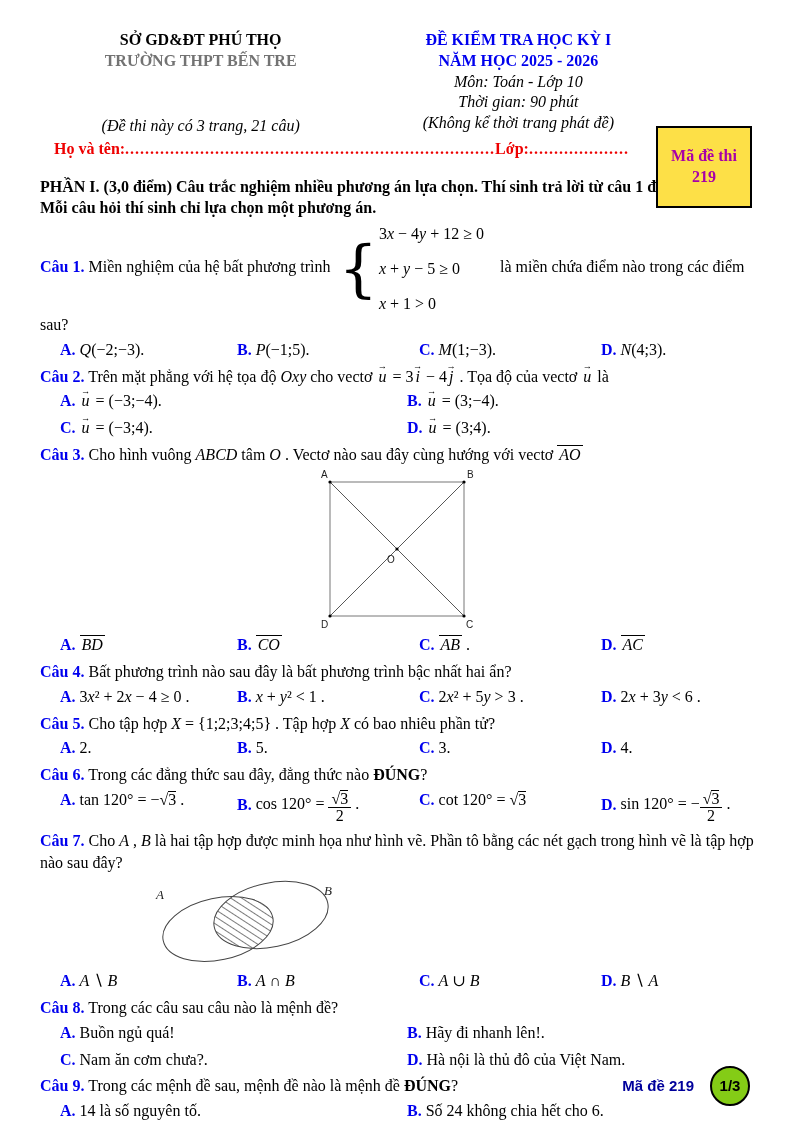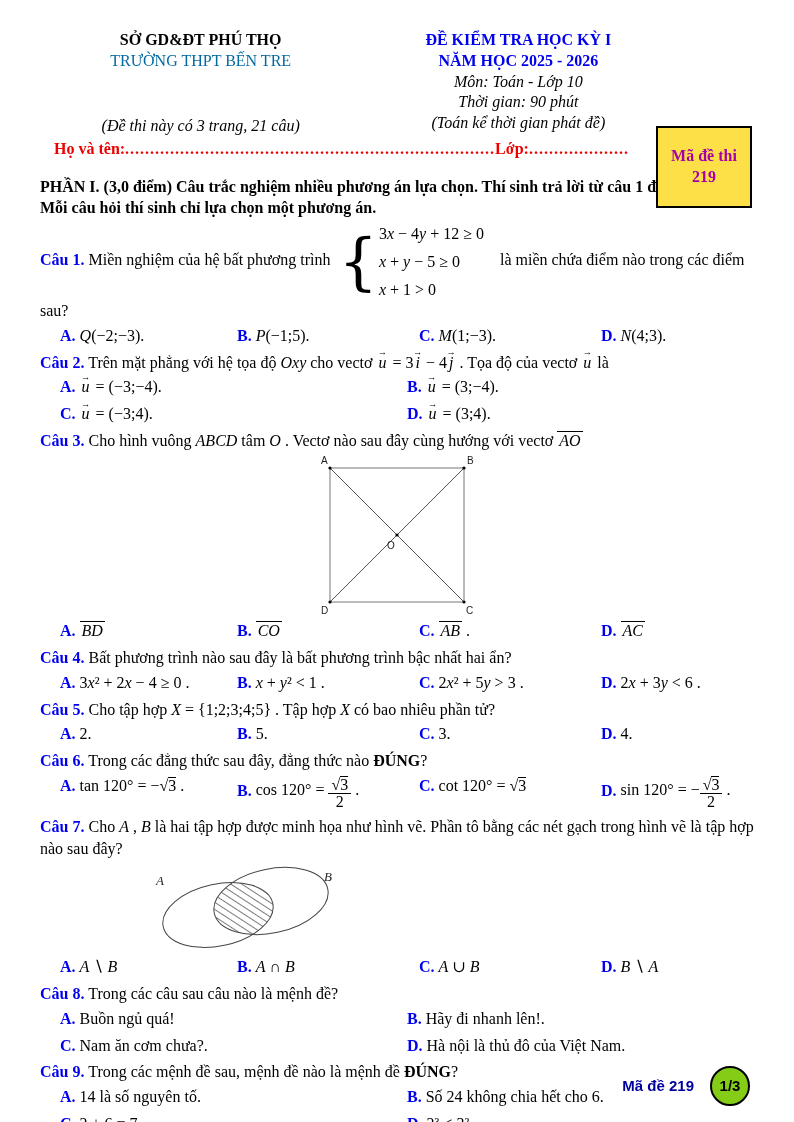--- a/index.html
+++ b/index.html
@@ -11,21 +11,21 @@
     font-size:16px; line-height:1.3; overflow:hidden;
     padding:30px 40px 0 40px;
   }
 
   
   .header { position:relative; }
   .header-cols { display:flex; }
   .h-left  { flex:0 0 45%; text-align:center; }
   .h-right { flex:0 0 44%; text-align:center; }
   .h-dept   { font-weight:bold; }
-  .h-school { font-weight:normal; color:#0369a1; }
+  .h-school { font-weight:bold; color:#737373; }
   .h-pages  { font-style:italic; margin-top:44px; }
   .h-exam, .h-year { font-weight:bold; color:#0000EE; }
   .h-sub, .h-time, .h-note { font-style:italic; }
   .code-box {
     position:absolute; top:96px; right:2px; min-width:96px;
     border:2px solid #000; background:#fde047; text-align:center;
     color:#A800A8; font-weight:bold; padding:18px 7px; line-height:1.3;
   }
   .name-line { color:#EE0000; font-weight:bold; margin-top:3px; padding-left:14px; white-space:nowrap; overflow:hidden; max-width:600px; }
   .name-line .dots { font-weight:bold; letter-spacing:1px; }
@@ -50,21 +50,21 @@
     content:"\2192"; position:absolute; left:50%; top:-0.62em;
     transform:translateX(-50%); font-size:0.58em; font-style:normal;
   }
   .vlo { display:inline-block; font-style:italic; border-top:1px solid #000; padding:0 2px; line-height:1.12; }
   .ol  { display:inline-block; border-top:1px solid #000; line-height:1.05; }
   .frac { display:inline-block; vertical-align:-0.75em; text-align:center; line-height:1.05; }
   .fn { display:block; border-bottom:1px solid #000; padding:0 3px; }
   .fd { display:block; }
   .system { display:inline-flex; align-items:center; vertical-align:middle; margin:0 4px; }
   .brace { font-size:62px; font-weight:300; line-height:66px; margin-right:1px; font-family:"DejaVu Serif",serif; }
-  .syslines { display:inline-flex; flex-direction:column; row-gap:6px; text-align:left; }
+  .syslines { display:inline-flex; flex-direction:column; row-gap:13px; text-align:left; }
 
   
   .fig { text-align:center; margin:2px 0; }
   .fig svg { display:block; margin:0 auto; }
 
   
   .footer {
     position:absolute; right:44px; bottom:16px;
     display:flex; align-items:center; gap:16px;
     font-family:"Liberation Sans","DejaVu Sans",sans-serif; font-weight:bold;
@@ -86,21 +86,21 @@
       <div class="h-left">
         <div class="h-dept">SỞ GD&amp;ĐT PHÚ THỌ</div>
         <div class="h-school">TRƯỜNG THPT BẾN TRE</div>
         <div class="h-pages">(Đề thi này có 3 trang, 21 câu)</div>
       </div>
       <div class="h-right">
         <div class="h-exam">ĐỀ KIỂM TRA HỌC KỲ I</div>
         <div class="h-year">NĂM HỌC 2025 - 2026</div>
         <div class="h-sub">Môn: Toán - Lớp 10</div>
         <div class="h-time">Thời gian: 90 phút</div>
-        <div class="h-note">(Toán kể thời gian phát đề)</div>
+        <div class="h-note">(Không kể thời trang phát đề)</div>
       </div>
     </div>
     <div class="code-box">
       <div>Mã đề thi</div>
       <div>219</div>
     </div>
     <div class="name-line">
       <span>Họ và tên:</span><span class="dots">..........................................................................</span><span>Lớp:</span><span class="dots">....................</span>
     </div>
   </div>

